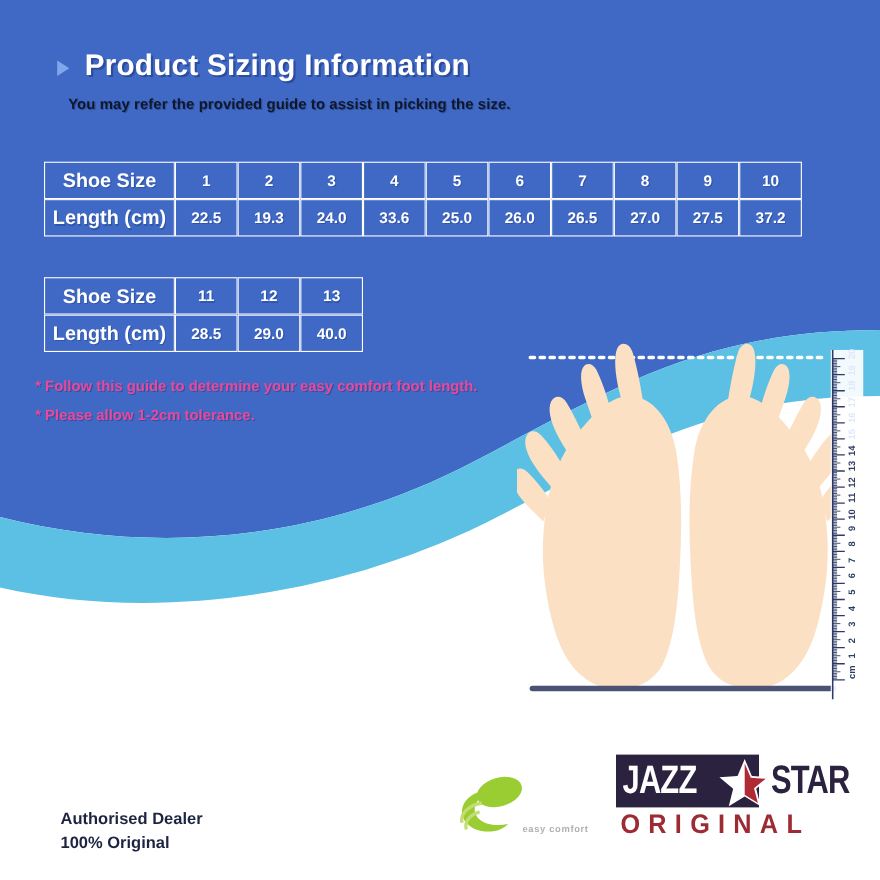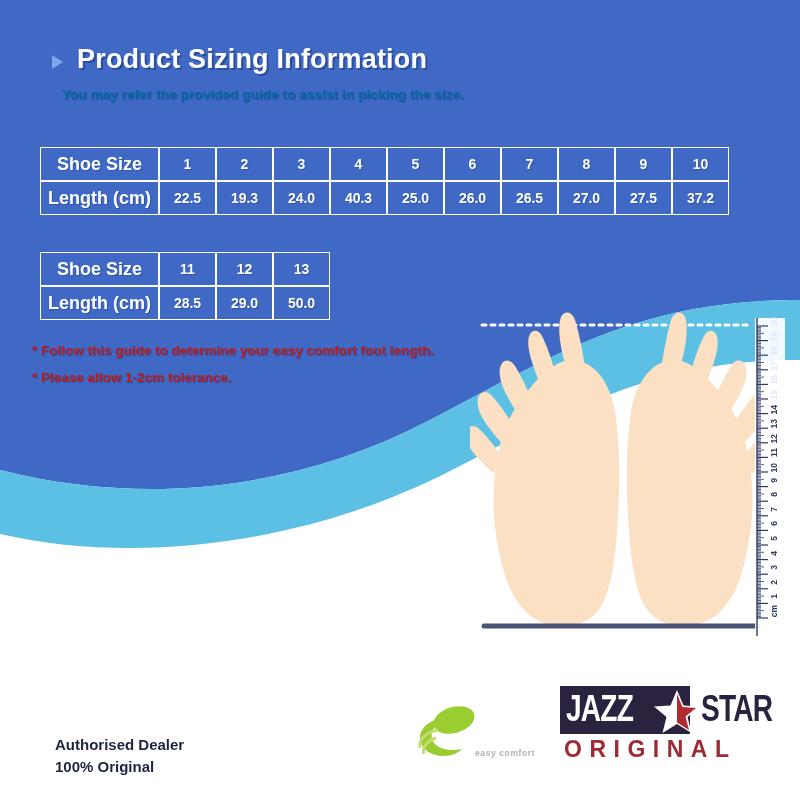--- a/index.html
+++ b/index.html
@@ -31,21 +31,21 @@
   }
   #page-title{
     color:#ffffff;
     font-size:27px;
     font-weight:bold;
     letter-spacing:.2px;
     text-shadow:2px 2px 0 rgba(20,45,105,.45);
   }
   #subtitle{
     margin:12px 0 0 62px;
-    color:#0369a1;
+    color:#0f172a;
     font-size:13.5px;
     font-weight:bold;
     letter-spacing:.1px;
     text-shadow:1px 1px 0 rgba(20,45,105,.40);
   }
 
   
   .size-table{
     position:absolute;
     border-collapse:separate;
@@ -66,21 +66,21 @@
     width:115px;
     font-size:18px;
   }
   .size-table td.cell{width:53px;}
   #table-1{left:40px;top:147px;}
   #table-2{left:40px;top:252px;}
 
   
   #notes{position:absolute;left:32px;top:343px;width:470px;}
   .note-line{
-    color:#b91c1c;
+    color:#ec4899;
     font-size:13.5px;
     font-weight:bold;
     margin-bottom:12px;
     text-shadow:1px 1px 0 rgba(20,45,105,.40);
   }
 
   
   #feet-illus{position:absolute;left:470px;top:300px;width:330px;height:345px;}
 
   
@@ -183,21 +183,21 @@
           <td class="cell">7</td>
           <td class="cell">8</td>
           <td class="cell">9</td>
           <td class="cell">10</td>
         </tr>
         <tr>
           <td class="rowhead">Length (cm)</td>
           <td class="cell">22.5</td>
           <td class="cell">19.3</td>
           <td class="cell">24.0</td>
-          <td class="cell">40.3</td>
+          <td class="cell">33.6</td>
           <td class="cell">25.0</td>
           <td class="cell">26.0</td>
           <td class="cell">26.5</td>
           <td class="cell">27.0</td>
           <td class="cell">27.5</td>
           <td class="cell">37.2</td>
         </tr>
       </tbody>
     </table>
   <table class="size-table" id="table-2">
@@ -205,21 +205,21 @@
         <tr>
           <td class="rowhead">Shoe Size</td>
           <td class="cell">11</td>
           <td class="cell">12</td>
           <td class="cell">13</td>
         </tr>
         <tr>
           <td class="rowhead">Length (cm)</td>
           <td class="cell">28.5</td>
           <td class="cell">29.0</td>
-          <td class="cell">50.0</td>
+          <td class="cell">40.0</td>
         </tr>
       </tbody>
     </table>
 
   <div id="notes">
     <div class="note-line">* Follow this guide to determine your easy comfort foot length.</div>
     <div class="note-line">* Please allow 1-2cm tolerance.</div>
   </div>
 
   <svg id="feet-illus" viewBox="0 0 330 345">

